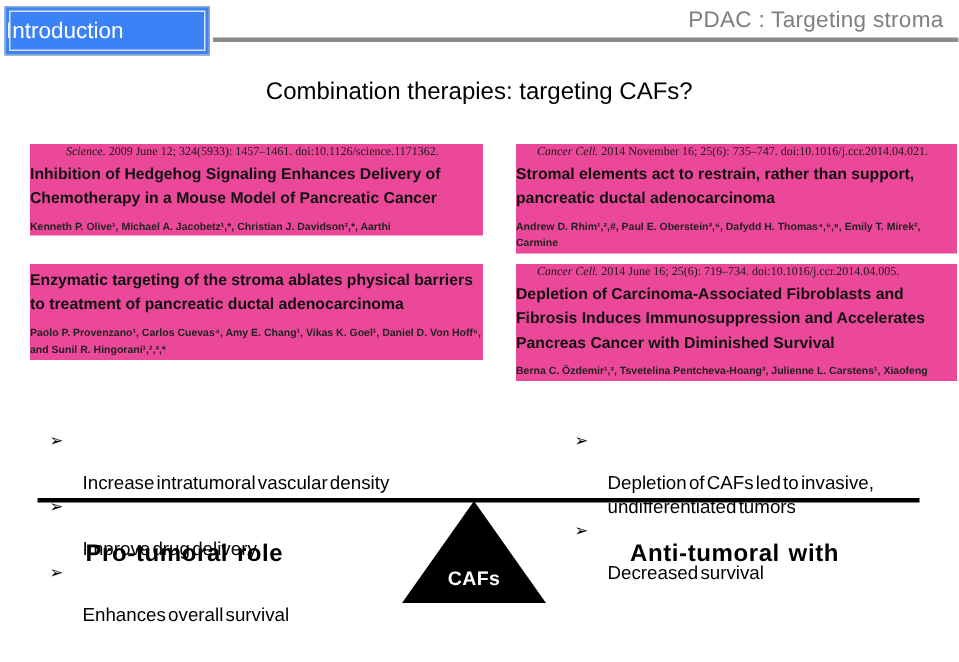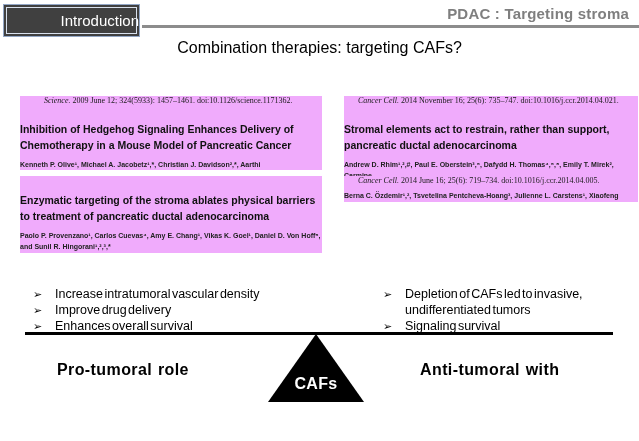--- a/index.html
+++ b/index.html
@@ -9,92 +9,92 @@
     background:#ffffff;
     font-family:"Liberation Sans", sans-serif;
     color:#000;
     overflow:hidden;
   }
 
   
   .intro-btn {
     position:absolute; left:3px; top:4px;
     width:137px; height:33px;
-    background:#404040;
+    background:#3b82f6;
     border:1px solid #93a7c6;
     box-sizing:border-box;
-    display:flex; align-items:center; justify-content:flex-end;
+    display:flex; align-items:center; justify-content:flex-start;
     color:#ffffff; font-size:15px;
     z-index:2;
   }
   .intro-btn::before {
     content:""; position:absolute; inset:2px;
     border:1px solid #d9e1ee; pointer-events:none;
   }
   .top-line {
     position:absolute; left:142px; top:25px;
     width:497px; height:3px; background:#8c8c8c;
   }
   .pdac-title {
     position:absolute; right:10px; top:5px;
-    font-size:15px; font-weight:bold; color:#7f7f7f;
+    font-size:15px; font-weight:normal; color:#7f7f7f;
     letter-spacing:0.2px;
   }
   .slide-title {
-    position:absolute; left:0; top:39px; width:100%;
+    position:absolute; left:0; top:53px; width:100%;
     text-align:center; font-size:16px; color:#000;
   }
 
   
-  .paper { position:absolute; background:#f0abfc; }
+  .paper { position:absolute; background:#ec4899; }
   .paper .cite {
     font-family:"Liberation Serif", serif;
     font-size:8px; color:#1a1a1a; padding-left:14px;
     white-space:nowrap;
   }
   .paper .cite .journal { font-style:italic; }
   .paper .ptitle {
     font-weight:bold; font-size:10.5px; line-height:1.55;
-    margin-top:16px; color:#111;
+    margin-top:3px; color:#111;
   }
   .paper .pauthors {
     font-weight:bold; font-size:7px; line-height:1.7;
     margin-top:5px; color:#222;
   }
   .p1 { left:20px;  top:96px;  width:302px; }
   .p1 .cite { padding-left:24px; }
   .p2 { left:344px; top:96px;  width:294px; }
   .p3 { left:20px;  top:176px; width:302px; }
   .p4 { left:344px; top:176px; width:294px; }
 
   
   .bullets {
     position:absolute; font-size:12.5px; line-height:1.26;
     word-spacing:-2px; color:#000;
   }
   .bullets-left  { left:33px;  top:287px; width:295px; }
   .bullets-right { left:383px; top:287px; width:242px; }
   .bullet-row { display:flex; }
   .bullet-marker { flex:0 0 22px; width:22px; font-size:11px; padding-top:1px; }
-  .bullet-text { flex:1; }
+  .bullet-text { flex:1;margin-top:28px; }
 
   
   .beam {
     position:absolute; left:25px; top:332px;
     width:588px; height:3px; background:#000;
   }
   .fulcrum {
     position:absolute; left:268px; top:334px;
     width:96px; height:68px;
   }
   .fulcrum svg { display:block; }
   .fulcrum-label {
     position:absolute; left:0; bottom:9px; width:100%;
     text-align:center; color:#ffffff;
-    font-size:16px; font-weight:bold; letter-spacing:0.3px;
+    font-size:13px; font-weight:bold; letter-spacing:0.3px;
   }
   .role-label {
     position:absolute; top:361px;
     font-size:16px; font-weight:bold; letter-spacing:0.4px;
     word-spacing:1px;
   }
   .role-left  { left:57px; }
   .role-right { left:420px; }
 </style>
 </head>
@@ -129,20 +129,21 @@
 <div class="paper p3">
   <div class="ptitle">Enzymatic targeting of the stroma ablates physical barriers to treatment of pancreatic ductal adenocarcinoma</div>
   <div class="pauthors">Paolo P. Provenzano¹, Carlos Cuevas⁴, Amy E. Chang¹, Vikas K. Goel¹, Daniel D. Von Hoff⁵, and Sunil R. Hingorani¹,²,³,*</div>
 </div>
 
 <div class="paper p4">
   <div class="cite">
     <span class="journal">Cancer Cell.</span>
     <span>2014 June 16; 25(6): 719–734. doi:10.1016/j.ccr.2014.04.005.</span>
   </div>
+  <div class="ptitle">Depletion of Carcinoma-Associated Fibroblasts and Fibrosis Induces Immunosuppression and Accelerates Pancreas Cancer with Diminished Survival</div>
   <div class="pauthors">Berna C. Özdemir¹,², Tsvetelina Pentcheva-Hoang³, Julienne L. Carstens¹, Xiaofeng</div>
 </div>
 
 <div class="bullets bullets-left">
   <div class="bullet-row">
     <span class="bullet-marker">➢</span>
     <span class="bullet-text">Increase intratumoral vascular density</span>
   </div>
   <div class="bullet-row">
     <span class="bullet-marker">➢</span>
@@ -154,21 +155,21 @@
   </div>
 </div>
 
 <div class="bullets bullets-right">
   <div class="bullet-row">
     <span class="bullet-marker">➢</span>
     <span class="bullet-text">Depletion of CAFs led to invasive, undifferentiated tumors</span>
   </div>
   <div class="bullet-row">
     <span class="bullet-marker">➢</span>
-    <span class="bullet-text">Signaling survival</span>
+    <span class="bullet-text">Decreased survival</span>
   </div>
 </div>
 
 <div class="beam"></div>
 <div class="fulcrum">
   <svg width="96" height="68" viewBox="0 0 96 68">
     <polygon points="48,0 96,68 0,68" fill="#000000"></polygon>
   </svg>
   <div class="fulcrum-label">CAFs</div>
 </div>

